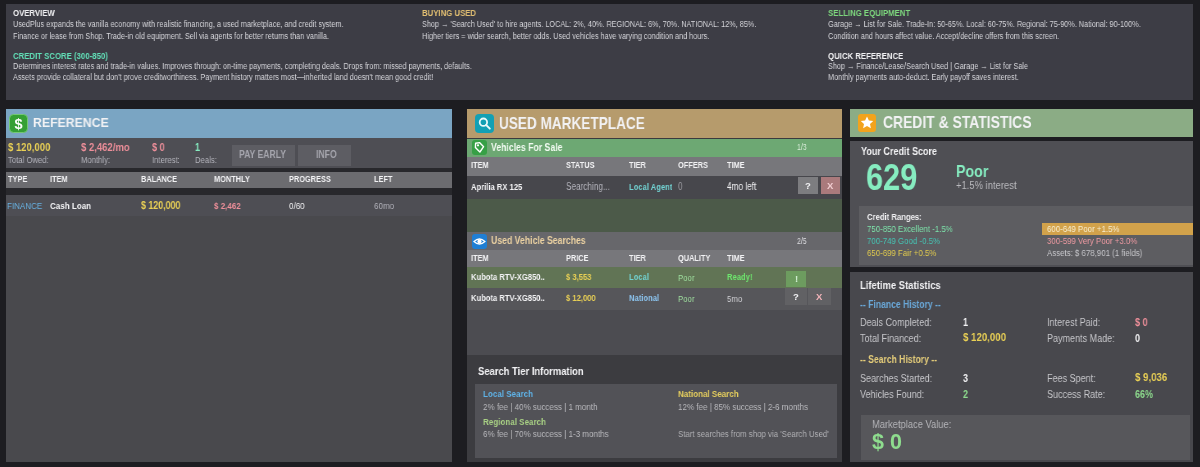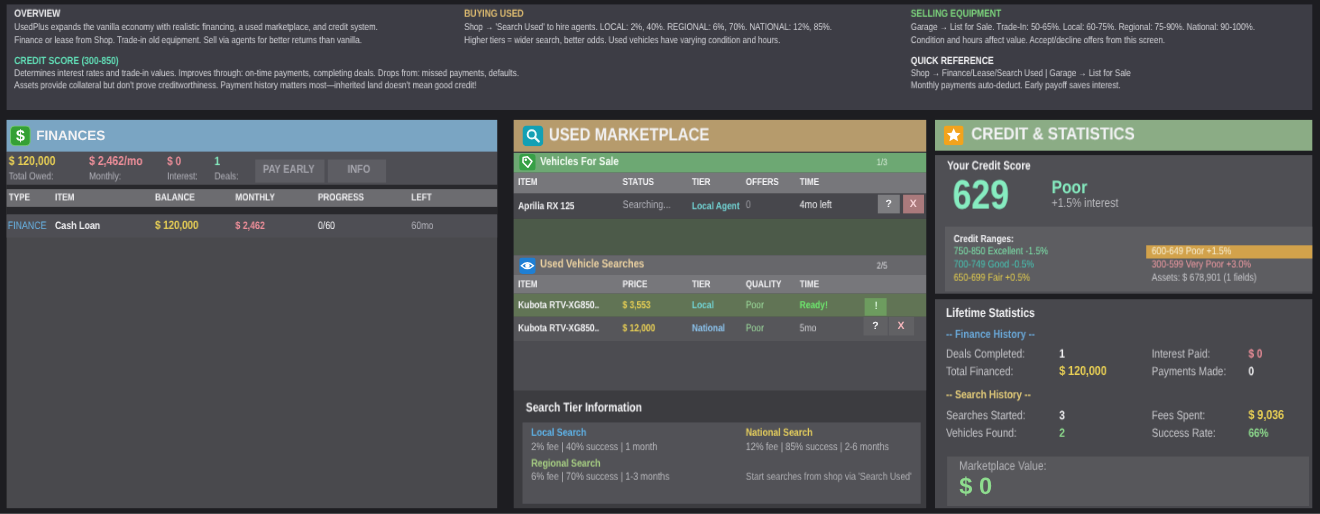--- a/index.html
+++ b/index.html
@@ -23,21 +23,21 @@
 <div class="t" style="left:828px;top:31.7px;font-size:8.9px;font-weight:normal;color:#d5d5da;transform:scaleX(0.82);">Condition and hours affect value. Accept/decline offers from this screen.</div>
 <div class="t" style="left:828px;top:50.5px;font-size:9.5px;font-weight:bold;color:#f2f2f4;transform:scaleX(0.82);">QUICK REFERENCE</div>
 <div class="t" style="left:828px;top:61.8px;font-size:8.9px;font-weight:normal;color:#d5d5da;transform:scaleX(0.82);">Shop → Finance/Lease/Search Used | Garage → List for Sale</div>
 <div class="t" style="left:828px;top:72.8px;font-size:8.9px;font-weight:normal;color:#d5d5da;transform:scaleX(0.82);">Monthly payments auto-deduct. Early payoff saves interest.</div>
 <div class="abs" style="left:6px;top:109px;width:446px;height:353px;background:#49494d;"></div>
 <div class="abs" style="left:6px;top:109px;width:446px;height:29px;background:#7aa5c3;"></div>
 <svg class="abs" style="left:9px;top:114px" width="19" height="19" viewBox="0 0 19 19">
 <rect x="0.5" y="0.5" width="18" height="18" rx="4" fill="#35a035" stroke="#74c874" stroke-width="1"></rect>
 <text x="9.5" y="14.6" font-family="Liberation Sans,sans-serif" font-size="14.5" font-weight="bold" fill="#fff" text-anchor="middle">$</text>
 </svg>
-<div class="t" style="left:33px;top:116.9px;font-size:12.4px;font-weight:bold;color:#f2f2f4;transform:scaleX(0.99);">FINANCES</div>
+<div class="t" style="left:33px;top:116.9px;font-size:12.4px;font-weight:bold;color:#f2f2f4;transform:scaleX(0.99);">REFERENCE</div>
 <div class="abs" style="left:6px;top:138px;width:446px;height:30px;background:#4e4e54;"></div>
 <div class="t" style="left:8px;top:141.2px;font-size:11.6px;font-weight:bold;color:#e9d055;transform:scaleX(0.82);">$ 120,000</div>
 <div class="t" style="left:8px;top:155.0px;font-size:9.4px;font-weight:normal;color:#b2b2ba;transform:scaleX(0.82);">Total Owed:</div>
 <div class="t" style="left:81px;top:141.2px;font-size:11.6px;font-weight:bold;color:#ee8f9a;transform:scaleX(0.82);">$ 2,462/mo</div>
 <div class="t" style="left:81px;top:155.0px;font-size:9.4px;font-weight:normal;color:#b2b2ba;transform:scaleX(0.82);">Monthly:</div>
 <div class="t" style="left:152px;top:141.5px;font-size:11px;font-weight:bold;color:#ee8f9a;transform:scaleX(0.82);">$ 0</div>
 <div class="t" style="left:152px;top:155.0px;font-size:9.4px;font-weight:normal;color:#b2b2ba;transform:scaleX(0.82);">Interest:</div>
 <div class="t" style="left:195px;top:141.5px;font-size:11px;font-weight:bold;color:#86ecc0;transform:scaleX(0.82);">1</div>
 <div class="t" style="left:195px;top:155.0px;font-size:9.4px;font-weight:normal;color:#b2b2ba;transform:scaleX(0.82);">Deals:</div>
 <div class="abs" style="left:232px;top:144.5px;width:63px;height:21px;background:#5d5d63;"></div>

